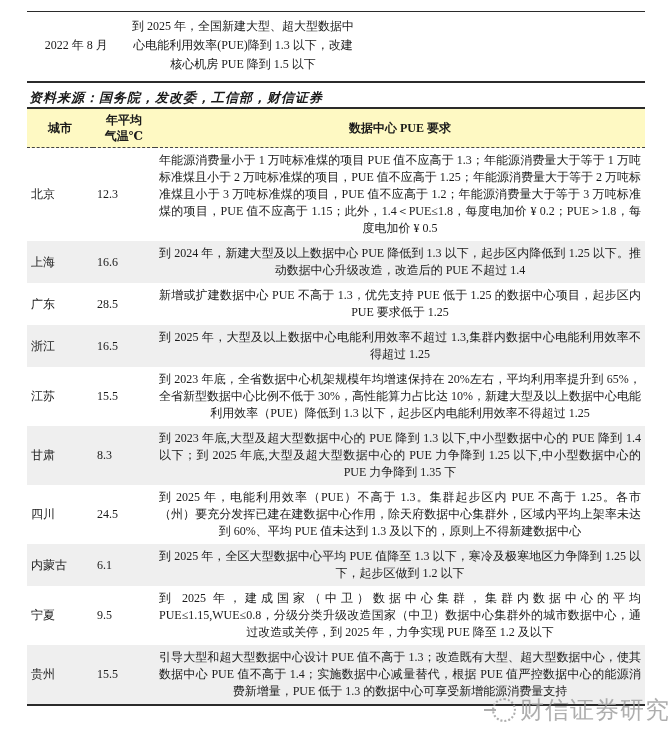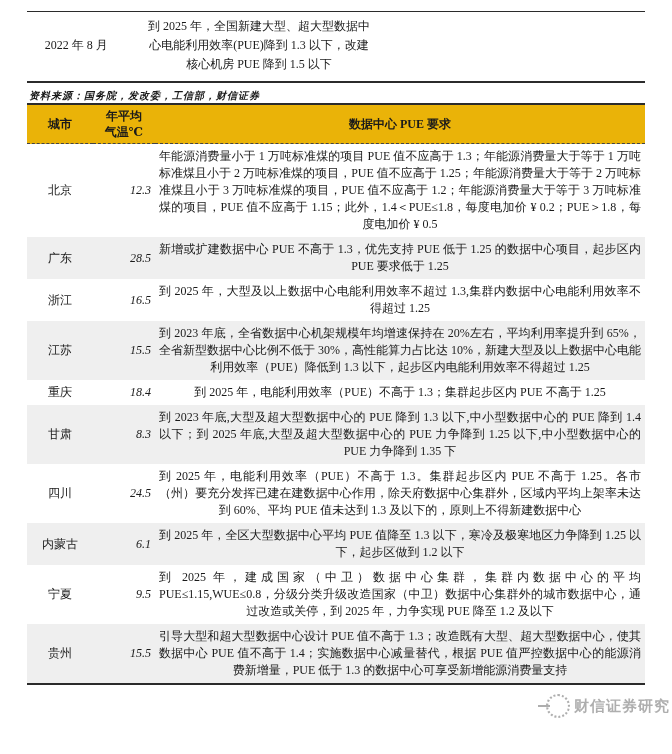--- a/index.html
+++ b/index.html
@@ -18,61 +18,61 @@
     border-top: 1px solid #2b2b2b;
     border-bottom: 2px solid #2b2b2b;
   }
   .frag-row { display: flex; align-items: center; padding: 5px 0 7px; }
   .frag-row .cell {
     font-size: 12px; line-height: 19px; text-align: center; padding: 0 3px;
   }
   .cell-date   { width: 15%; }
   .cell-issuer { width: 11%; }
   .cell-policy { width: 37%; }
-  .cell-content{ width: 37%; margin-left: 16px; }
+  .cell-content{ width: 37%; }
 
   .pre { white-space: pre-line; }
 
   .source {
     font-style: italic;
     font-weight: bold;
-    font-size: 10px;
+    font-size: 13px;
     margin: 6px 0 0 2px;
     letter-spacing: 1px;
   }
 
   
   .table-title {
     font-weight: bold;
     font-size: 12.5px;
     margin: 21px 0 5px 1px;
     letter-spacing: 0.5px;
   }
   table.t5 {
     width: 100%;
     border-collapse: collapse;
     border-top: 2px solid #2b2b2b;
     border-bottom: 2px solid #2b2b2b;
     font-size: 12px;
   }
-  table.t5 thead tr { background: #eab308; }
+  table.t5 thead tr { background: #fef9c3; }
   table.t5 th {
     font-weight: bold;
     padding: 3px 2px;
     border-bottom: 1px dashed #444444;
     line-height: 16px;
   }
   table.t5 tbody tr:nth-child(even) { background: #efefef; }
   table.t5 td {
     padding: 4px 4px;
     line-height: 17px;
     vertical-align: middle;
   }
-  td.c-city { width: 58px; text-align: center; white-space: nowrap; }
-  td.c-temp { width: 54px; text-align: right; white-space: nowrap; font-style: italic; }
+  td.c-city { width: 58px; text-align: left; white-space: nowrap; }
+  td.c-temp { width: 54px; text-align: left; white-space: nowrap; }
   td.c-req  {
     text-align: justify;
     text-align-last: center;
     padding: 3px 8px;
   }
 
   
   .watermark {
     position: absolute;
     right: 2px;
@@ -92,22 +92,22 @@
     position: relative;
   }
   .wm-logo::after {
     content: "";
     position: absolute;
     left: -10px; top: 9px;
     width: 12px; height: 0;
     border-top: 2px solid #9b9b9b;
   }
   .wm-text {
-    font-size: 15px;
-    font-weight: bold;
+    font-size: 24px;
+    font-weight: normal;
     letter-spacing: 1px;
     font-family: "Liberation Sans", "DejaVu Sans", sans-serif;
   }
 </style>
 </head>
 <body>
 
 <div class="page">
 
   <div class="frag-table">
@@ -128,38 +128,38 @@
         <th class="c-req">数据中心 PUE 要求</th>
       </tr>
     </thead>
     <tbody>
       <tr>
         <td class="c-city">北京</td>
         <td class="c-temp">12.3</td>
         <td class="c-req">年能源消费量小于 1 万吨标准煤的项目 PUE 值不应高于 1.3；年能源消费量大于等于 1 万吨标准煤且小于 2 万吨标准煤的项目，PUE 值不应高于 1.25；年能源消费量大于等于 2 万吨标准煤且小于 3 万吨标准煤的项目，PUE 值不应高于 1.2；年能源消费量大于等于 3 万吨标准煤的项目，PUE 值不应高于 1.15；此外，1.4＜PUE≤1.8，每度电加价 ¥ 0.2；PUE＞1.8，每度电加价 ¥ 0.5</td>
       </tr>
       <tr>
+        <td class="c-city">上海</td>
+        <td class="c-temp">16.6</td>
+        <td class="c-req">到 2024 年，新建大型及以上数据中心 PUE 降低到 1.3 以下，起步区内降低到 1.25 以下。推动数据中心升级改造，改造后的 PUE 不超过 1.4</td>
+      </tr>
+      <tr>
         <td class="c-city">广东</td>
         <td class="c-temp">28.5</td>
         <td class="c-req">新增或扩建数据中心 PUE 不高于 1.3，优先支持 PUE 低于 1.25 的数据中心项目，起步区内 PUE 要求低于 1.25</td>
       </tr>
       <tr>
         <td class="c-city">浙江</td>
         <td class="c-temp">16.5</td>
         <td class="c-req">到 2025 年，大型及以上数据中心电能利用效率不超过 1.3,集群内数据中心电能利用效率不得超过 1.25</td>
       </tr>
       <tr>
         <td class="c-city">江苏</td>
         <td class="c-temp">15.5</td>
         <td class="c-req">到 2023 年底，全省数据中心机架规模年均增速保持在 20%左右，平均利用率提升到 65%，全省新型数据中心比例不低于 30%，高性能算力占比达 10%，新建大型及以上数据中心电能利用效率（PUE）降低到 1.3 以下，起步区内电能利用效率不得超过 1.25</td>
-      </tr>
-      <tr>
-        <td class="c-city">重庆</td>
-        <td class="c-temp">18.4</td>
-        <td class="c-req">到 2025 年，电能利用效率（PUE）不高于 1.3；集群起步区内 PUE 不高于 1.25</td>
       </tr>
       <tr>
         <td class="c-city">甘肃</td>
         <td class="c-temp">8.3</td>
         <td class="c-req">到 2023 年底,大型及超大型数据中心的 PUE 降到 1.3 以下,中小型数据中心的 PUE 降到 1.4 以下；到 2025 年底,大型及超大型数据中心的 PUE 力争降到 1.25 以下,中小型数据中心的 PUE 力争降到 1.35 下</td>
       </tr>
       <tr>
         <td class="c-city">四川</td>
         <td class="c-temp">24.5</td>
         <td class="c-req">到 2025 年，电能利用效率（PUE）不高于 1.3。集群起步区内 PUE 不高于 1.25。各市（州）要充分发挥已建在建数据中心作用，除天府数据中心集群外，区域内平均上架率未达到 60%、平均 PUE 值未达到 1.3 及以下的，原则上不得新建数据中心</td>

